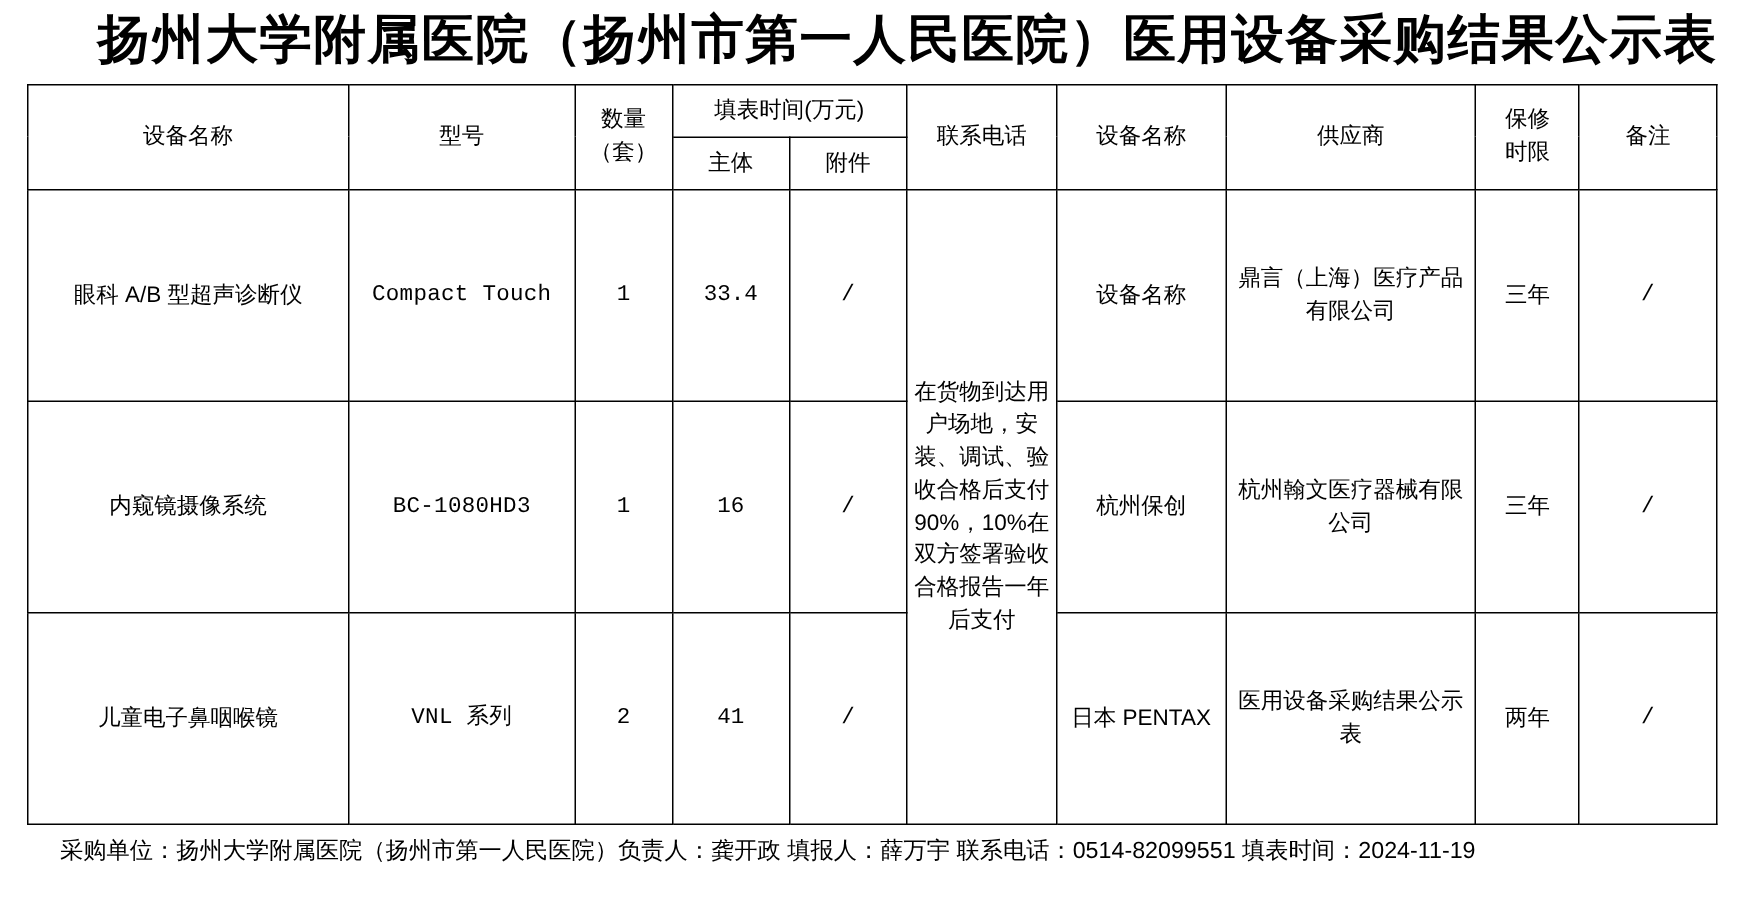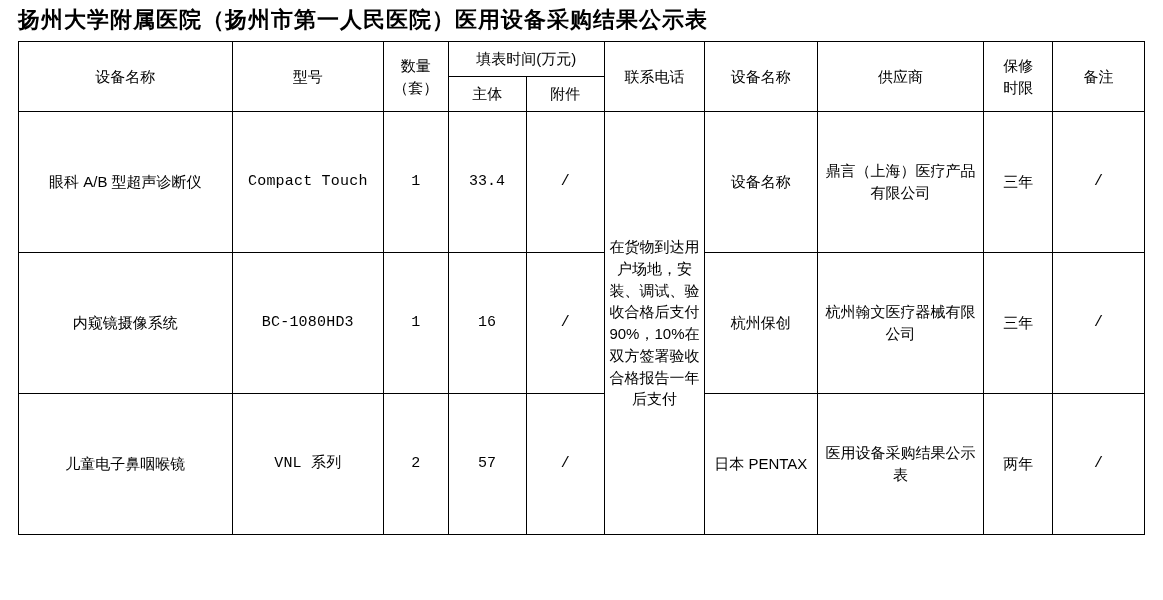--- a/index.html
+++ b/index.html
@@ -15,24 +15,24 @@
     overflow: hidden;
   }
   .page {
     width: 1163px;
     height: 600px;
     position: relative;
     box-sizing: border-box;
     padding: 0 18px;
   }
   .doc-title {
-    text-align: left;
+    text-align: right;
     font-family: "Liberation Serif", serif;
     font-weight: bold;
-    font-size: 22px;
+    font-size: 35px;
     letter-spacing: 1px;
     padding-top: 8px;
     padding-bottom: 9px;
     line-height: 1.1;
     white-space: nowrap;
   }
   table.main {
     border-collapse: collapse;
     width: 1127px;
     table-layout: fixed;
@@ -165,24 +165,25 @@
         <td class="cell-acc">/</td>
         <td class="cell-maker">杭州保创</td>
         <td class="cell-supply">杭州翰文医疗器械有限公司</td>
         <td class="cell-warr">三年</td>
         <td class="cell-note">/</td>
       </tr>
       <tr>
         <td class="cell-name">儿童电子鼻咽喉镜</td>
         <td class="cell-model">VNL 系列</td>
         <td class="cell-qty">2</td>
-        <td class="cell-price">57</td>
+        <td class="cell-price">41</td>
         <td class="cell-acc">/</td>
         <td class="cell-maker">日本 PENTAX</td>
         <td class="cell-supply">医用设备采购结果公示表</td>
         <td class="cell-warr">两年</td>
         <td class="cell-note">/</td>
       </tr>
     </tbody>
   </table>
 
+  <div class="footer">采购单位：扬州大学附属医院（扬州市第一人民医院）负责人：龚开政 填报人：薛万宇 联系电话：0514-82099551 填表时间：2024-11-19</div>
 
 </div>
 
 </body></html>

